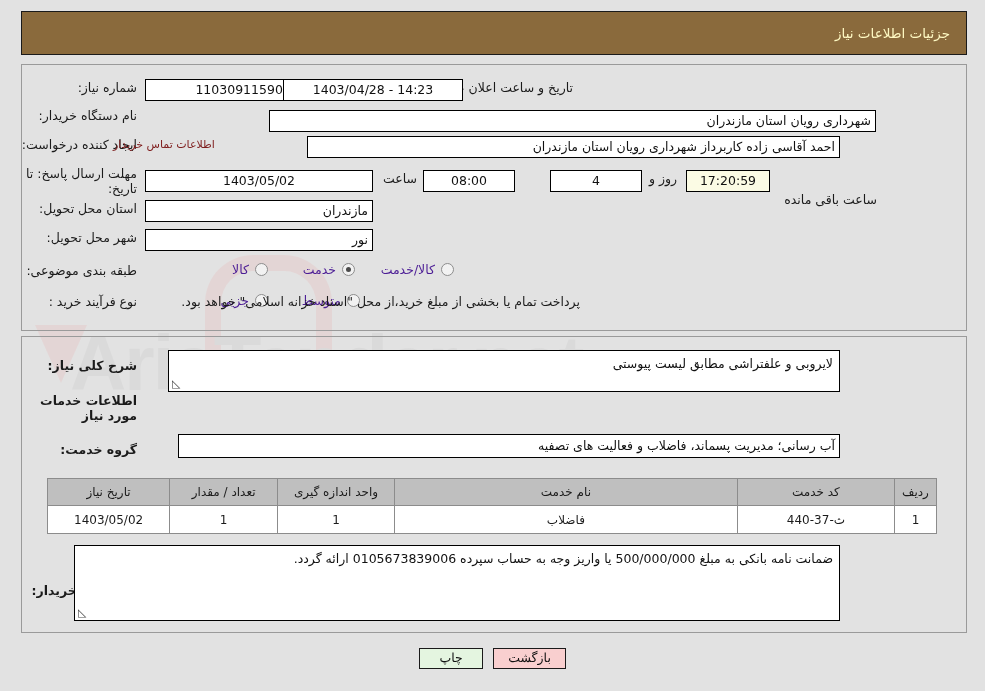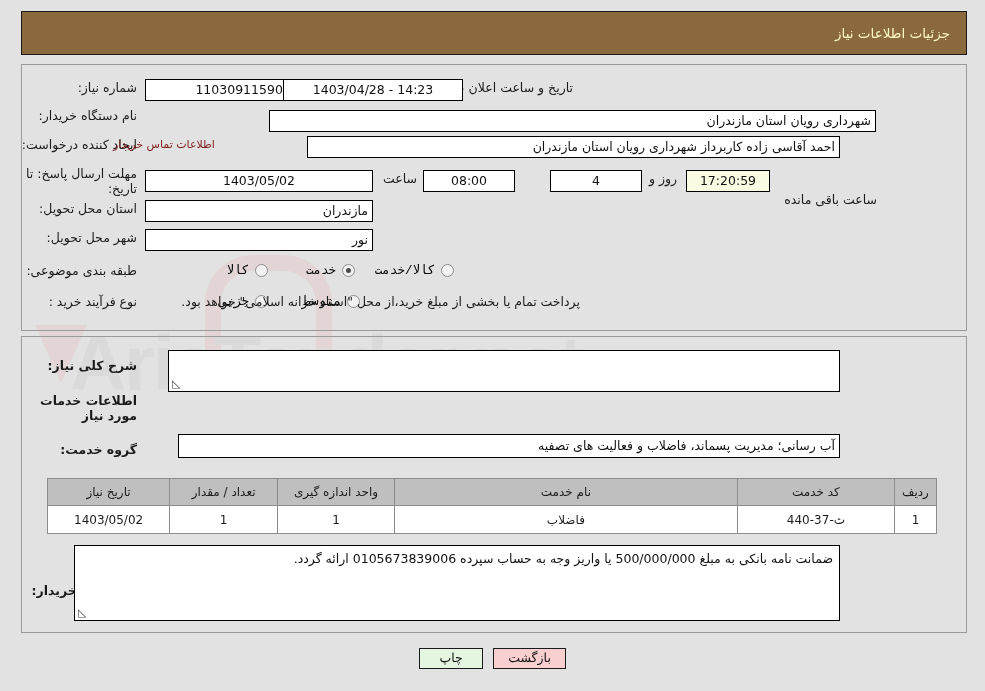--- a/index.html
+++ b/index.html
@@ -134,21 +134,21 @@
   }
   .radio.on::after {
     content: "";
     position: absolute;
     left: 3px; top: 3px;
     width: 5px; height: 5px;
     border-radius: 50%;
     background: #4a4a4a;
   }
   .radio-group { display: flex; align-items: center; gap: 6px; }
-  .radio-group .rl { font-size: 12.5px; color: #000000; font-family: Liberation Mono, monospace; }
+  .radio-group .rl { font-size: 12.5px; color: #4c1d95; }
 
   
   .textarea {
     background: #ffffff;
     border: 1px solid #000000;
     box-sizing: border-box;
     font-size: 12.5px;
     color: #111111;
     padding: 4px 6px;
     position: relative;
@@ -336,20 +336,21 @@
 <div class="row" style="right:405px; top:294px;">
   <span class="lbl">پرداخت تمام یا بخشی از مبلغ خرید،از محل "اسناد خزانه اسلامی" خواهد بود.</span>
 </div>
 
 <div class="panel" id="panel-bottom"></div>
 
 <div class="row" style="right:848px; top:358px;">
   <span class="lbl lbl-bold">شرح کلی نیاز:</span>
 </div>
 <div class="textarea" style="position:absolute; left:168px; top:350px; width:672px; height:42px; z-index:2;">
+  <span>لایروبی و علفتراشی مطابق لیست پیوستی</span>
   <span class="resize-grip">◺</span>
 </div>
 
 <div class="section-title" style="right:848px; top:393px;padding-left:16px;">اطلاعات خدمات مورد نیاز</div>
 
 <div class="row" style="right:848px; top:442px;">
   <span class="lbl lbl-bold">گروه خدمت:</span>
 </div>
 <div class="field rtl-start" style="position:absolute; left:178px; top:434px; width:662px; height:24px; line-height:22px; z-index:2;">آب رسانی؛ مدیریت پسماند، فاضلاب و فعالیت های تصفیه</div>
 

